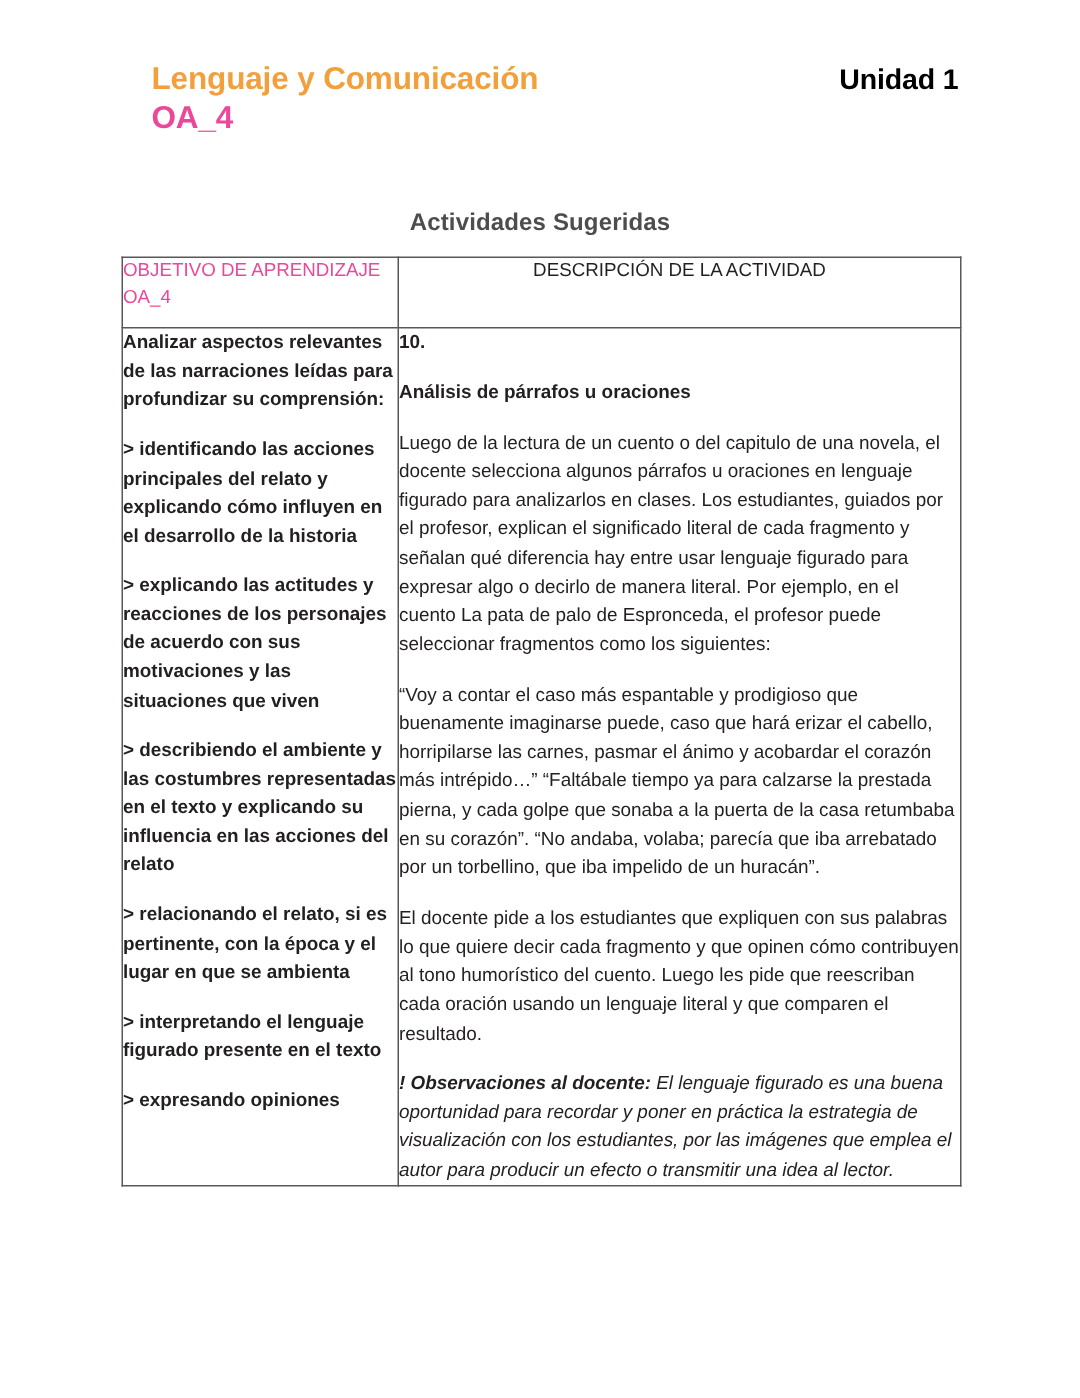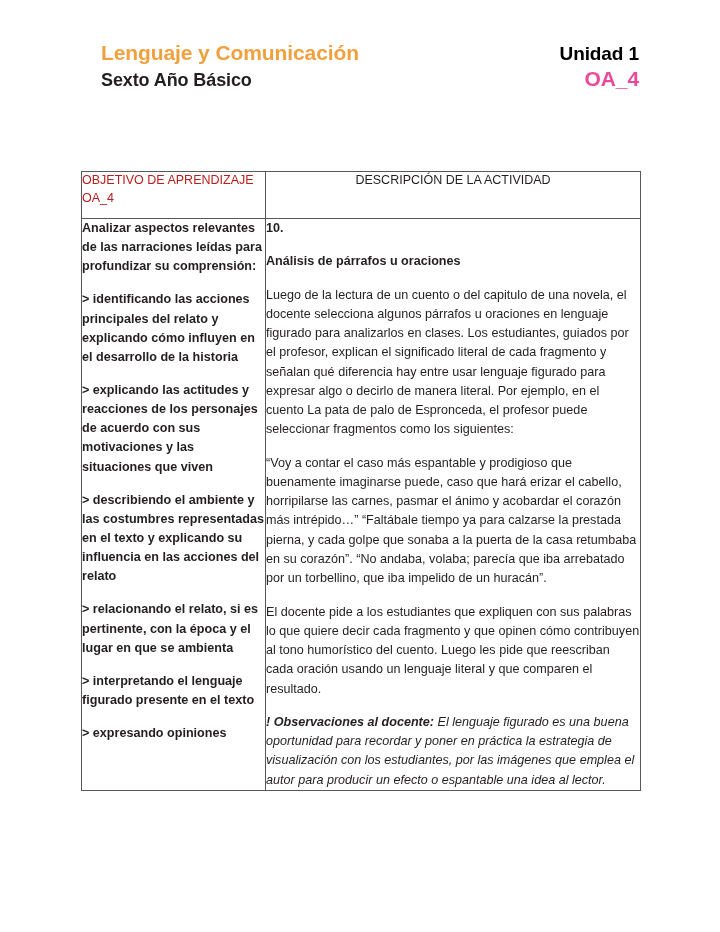--- a/index.html
+++ b/index.html
@@ -91,21 +91,21 @@
   }
   col.col-objective { width: 184px; }
   col.col-description { width: 375px; }
 
   .th-objective {
     padding: 9px 8px 16px 7px;
     font-size: 12.5px;
     font-weight: normal;
     text-align: left;
     line-height: 1.42;
-    color: #b91c1c;
+    color: #ec4899;
     height: 46px;
   }
   .th-description {
     padding: 9px 8px 16px 8px;
     font-size: 12.5px;
     font-weight: normal;
     text-align: center;
     line-height: 1.42;
     color: #231f20;
   }
@@ -153,25 +153,25 @@
 <body>
 
 <div class="page">
 
   <div class="doc-header">
     <div class="header-row row1">
       <span class="subject-title">Lenguaje y Comunicación</span>
       <span class="unit-label">Unidad 1</span>
     </div>
     <div class="header-row row2">
-      <span class="grade-title">Sexto Año Básico</span>
       <span class="oa-label">OA_4</span>
     </div>
   </div>
 
+  <div class="section-title">Actividades Sugeridas</div>
 
   <table class="act-table">
     <colgroup>
       <col class="col-objective">
       <col class="col-description">
     </colgroup>
     <thead>
       <tr>
         <th class="th-objective">OBJETIVO DE APRENDIZAJE OA_4</th>
         <th class="th-description">DESCRIPCIÓN DE LA ACTIVIDAD</th>
@@ -187,19 +187,19 @@
           <p class="obj-block">&gt; relacionando el relato, si es pertinente, con la época y el lugar en que se ambienta</p>
           <p class="obj-block">&gt; interpretando el lenguaje figurado presente en el texto</p>
           <p class="obj-block">&gt; expresando opiniones</p>
         </td>
         <td class="cell-description">
           <p class="desc-num">10.</p>
           <p class="desc-subtitle">Análisis de párrafos u oraciones</p>
           <p class="desc-p">Luego de la lectura de un cuento o del capitulo de una novela, el docente selecciona algunos párrafos u oraciones en lenguaje figurado para analizarlos en clases. Los estudiantes, guiados por el profesor, explican el significado literal de cada fragmento y señalan qué diferencia hay entre usar lenguaje figurado para expresar algo o decirlo de manera literal. Por ejemplo, en el cuento La pata de palo de Espronceda, el profesor puede seleccionar fragmentos como los siguientes:</p>
           <p class="desc-p">“Voy a contar el caso más espantable y prodigioso que buenamente imaginarse puede, caso que hará erizar el cabello, horripilarse las carnes, pasmar el ánimo y acobardar el corazón más intrépido…” “Faltábale tiempo ya para calzarse la prestada pierna, y cada golpe que sonaba a la puerta de la casa retumbaba en su corazón”. “No andaba, volaba; parecía que iba arrebatado por un torbellino, que iba impelido de un huracán”.</p>
           <p class="desc-p">El docente pide a los estudiantes que expliquen con sus palabras lo que quiere decir cada fragmento y que opinen cómo contribuyen al tono humorístico del cuento. Luego les pide que reescriban cada oración usando un lenguaje literal y que comparen el resultado.</p>
-          <p class="desc-note"><span class="note-lead">! Observaciones al docente:</span><span> El lenguaje figurado es una buena oportunidad para recordar y poner en práctica la estrategia de visualización con los estudiantes, por las imágenes que emplea el autor para producir un efecto o espantable una idea al lector.</span></p>
+          <p class="desc-note"><span class="note-lead">! Observaciones al docente:</span><span> El lenguaje figurado es una buena oportunidad para recordar y poner en práctica la estrategia de visualización con los estudiantes, por las imágenes que emplea el autor para producir un efecto o transmitir una idea al lector.</span></p>
         </td>
       </tr>
     </tbody>
   </table>
 
 </div>
 
 </body></html>

